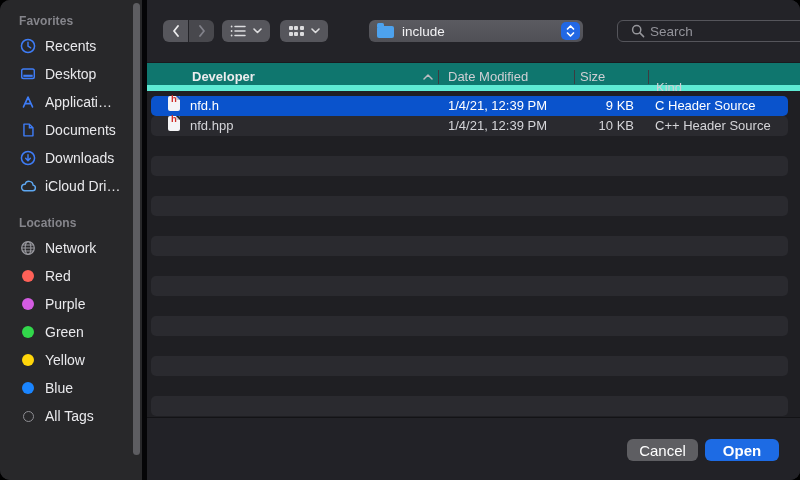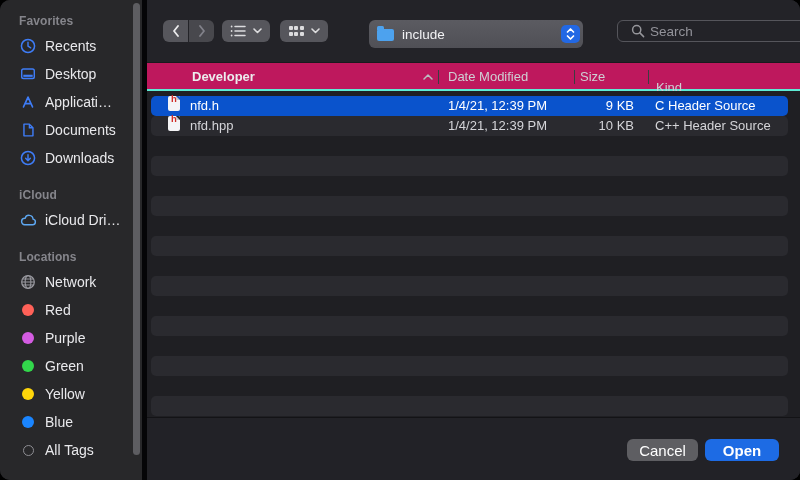--- a/index.html
+++ b/index.html
@@ -27,31 +27,31 @@
   .toolbar { position:absolute; top:0; left:0; right:0; height:62px; background:#232328; }
   .tb-btn { position:absolute; top:20px; height:22px; background:#56565c; border-radius:6px; display:flex; align-items:center; justify-content:center; border:none; }
   .seg { position:absolute; top:20px; left:16px; display:flex; }
   .seg .tb-seg { width:25px; height:22px; display:flex; align-items:center; justify-content:center; border:none; }
   .seg .back { background:#56565c; border-radius:6px 0 0 6px; margin-right:1px; }
   .seg .fwd { background:#48484d; border-radius:0 6px 6px 0; }
   .btn-list { left:75px; width:48px; gap:7px; }
   .btn-grid { left:133px; width:48px; gap:7px; }
   .grid-ic { display:grid; grid-template-columns:repeat(3,4px); grid-template-rows:repeat(2,4px); gap:1.5px; }
   .grid-ic i { background:#dcdcde; border-radius:1px; }
-  .dropdown { position:absolute; top:20px; left:222px; width:214px; height:28px; background:linear-gradient(#5b5b61,#505056); border-radius:6px; display:flex; align-items:center; padding:0 3px 0 8px; }
+  .dropdown { position:absolute; top:20px; left:222px; width:214px; height:22px; background:linear-gradient(#5b5b61,#505056); border-radius:6px; display:flex; align-items:center; padding:0 3px 0 8px; }
   .folder { position:relative; width:17px; height:12px; background:#4da2ee; border-radius:2px; margin-top:1px; }
   .folder::before { content:""; position:absolute; top:-2.5px; left:0; width:7px; height:4px; background:#4da2ee; border-radius:1.5px 1.5px 0 0; }
   .dd-label { color:#f2f2f4; font-size:13.5px; margin-left:8px; flex:1; }
   .stepper { width:19px; height:18px; background:#2268e4; border-radius:5px; display:flex; align-items:center; justify-content:center; }
   .search { position:absolute; top:20px; left:470px; width:192px; height:22px; border:1px solid #55555b; border-radius:6px; background:transparent; display:flex; align-items:center; padding:0 13px; }
   .search input { flex:1; border:none; outline:none; background:transparent; color:#e9e9ec; font-size:13.5px; margin-left:5px; font-family:"Liberation Sans",sans-serif; }
   .search input::placeholder { color:#93939a; }
 
   
-  .hdr { position:absolute; top:62px; left:0; right:0; height:29px; background:#be185d; border-top:1px solid #1a1a1e; border-bottom:2px solid #5eead4; }
+  .hdr { position:absolute; top:62px; left:0; right:0; height:29px; background:#0f766e; border-top:1px solid #1a1a1e; border-bottom:6px solid #5eead4; }
   .hdr span { position:absolute; top:0; line-height:27px; font-size:13px; color:#cfcfd4; }
   .hdr .c-name { left:45px; font-weight:700; color:#ececee; }
   .hdr .sort { position:absolute; left:276px; top:11px; }
   .hdr .sep { position:absolute; top:7px; width:1px; height:14px; background:#3c3c41; }
   .c-date { left:301px; } .c-size { left:433px; } .c-kind { left:509px;margin-top:11px; }
 
   
   .list { position:absolute; top:91px; left:0; right:0; height:326px; background:#1f1f23; padding-top:5px; overflow:hidden; }
   .row { position:relative; height:20px; margin:0 12px 0 4px; border-radius:5px; font-size:13px; color:#d4d4d8; }
   .row.stripe { background:#2a2a2f; }
@@ -124,21 +124,20 @@
       <div class="sb-item">
         <span class="ic">
           <svg width="18" height="18" viewBox="0 0 20 20">
               <circle cx="10" cy="10" r="7.3" fill="none" stroke="#3e7cf6" stroke-width="1.7"></circle>
               <path d="M10 6.3 v6.2 M7.4 10.3 L10 13 l2.6-2.7" fill="none" stroke="#3e7cf6" stroke-width="1.6" stroke-linecap="round" stroke-linejoin="round"></path>
             </svg>
         </span>
         <span>Downloads</span>
       </div>
 
-      <div class="sb-label">iCloud</div>
 
       <div class="sb-item">
         <span class="ic">
           <svg width="19" height="19" viewBox="0 0 20 20">
               <path d="M6 14.5 h8.3 a3 3 0 0 0 .5-5.95 A4.3 4.3 0 0 0 6.4 7.6 A3.3 3.3 0 0 0 6 14.5 z" fill="none" stroke="#5ea8f2" stroke-width="1.5" stroke-linejoin="round"></path>
             </svg>
         </span>
         <span>iCloud Dri…</span>
       </div>
 

